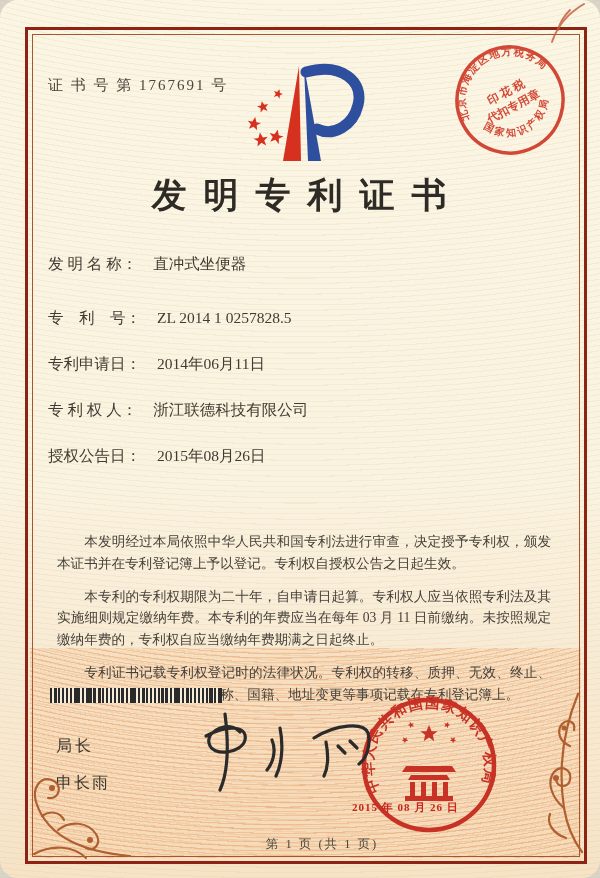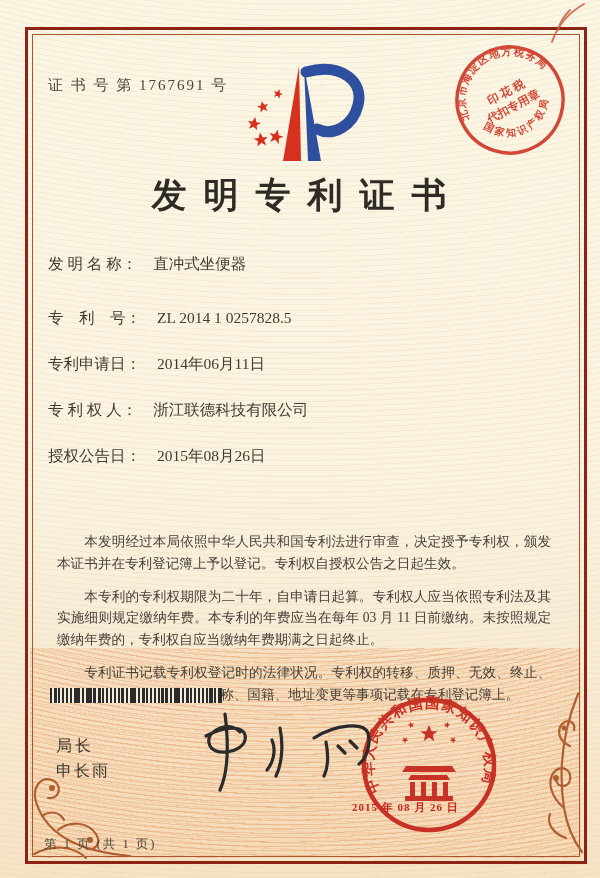--- a/index.html
+++ b/index.html
@@ -5,20 +5,21 @@
   html,body{margin:0;padding:0;}
   body{
     width:600px;height:878px;position:relative;
     background:#d8d4c8;
     font-family:"Liberation Serif","DejaVu Serif",serif;
     overflow:hidden;
   }
   .paper{
     position:absolute;inset:0;
     background:linear-gradient(180deg,#fbf5e4 0%,#faf3e0 55%,#f8ecd6 72%,#f6e3c6 100%);
+    border-radius:18px;
   }
   
   .paper-texture{
     position:absolute;inset:0;
     background:repeating-radial-gradient(1400px 1000px at 50% -600px,
       rgba(216,186,140,0) 0 6px, rgba(216,186,140,0.16) 6px 7.5px);
     pointer-events:none;
   }
   
   .wave-band{
@@ -64,29 +65,29 @@
   .paragraphs p{margin:11px;text-indent:2em;}
   .barcode{
     position:absolute;left:50px;top:688px;width:172px;height:15px;
     background:
       repeating-linear-gradient(90deg,#2a2a2a 0 2px,transparent 2px 4px),
       repeating-linear-gradient(90deg,transparent 0 5px,#2a2a2a 5px 7px,transparent 7px 11px),
       repeating-linear-gradient(90deg,transparent 0 9px,#2a2a2a 9px 10px,transparent 10px 17px);
     background-color:#f6eeda;
   }
   .director{position:absolute;left:56px;top:736px;color:#3a362e;font-size:16px;letter-spacing:3px;}
-  .director .name{margin-top:4px;letter-spacing:2px;}
+  .director .name{margin-top:16px;letter-spacing:2px;}
   .signature{position:absolute;left:168px;top:706px;width:225px;height:100px;z-index:4;}
   .office-seal{position:absolute;left:358px;top:694px;width:142px;height:142px;z-index:2;opacity:.93;}
   .seal-date{
     position:absolute;left:352px;top:800px;z-index:5;
     color:#c4271b;font-size:11px;font-weight:700;letter-spacing:1px;white-space:pre;
   }
   .footer{
-    position:absolute;left:0;right:0;top:836px;text-align:left;
+    position:absolute;left:0;right:0;top:836px;text-align:center;
     font-size:12.5px;color:#4b463c;letter-spacing:2px;z-index:5;padding-left:44px;
   }
   .flourish-bl{position:absolute;left:18px;top:760px;width:118px;height:102px;z-index:3;}
   .flourish-br{position:absolute;right:14px;top:688px;width:74px;height:172px;z-index:3;}
   .flourish-tr{position:absolute;right:14px;top:2px;width:46px;height:44px;z-index:3;opacity:.8;}
 </style>
 </head>
 <body>
 
 <div class="paper">

